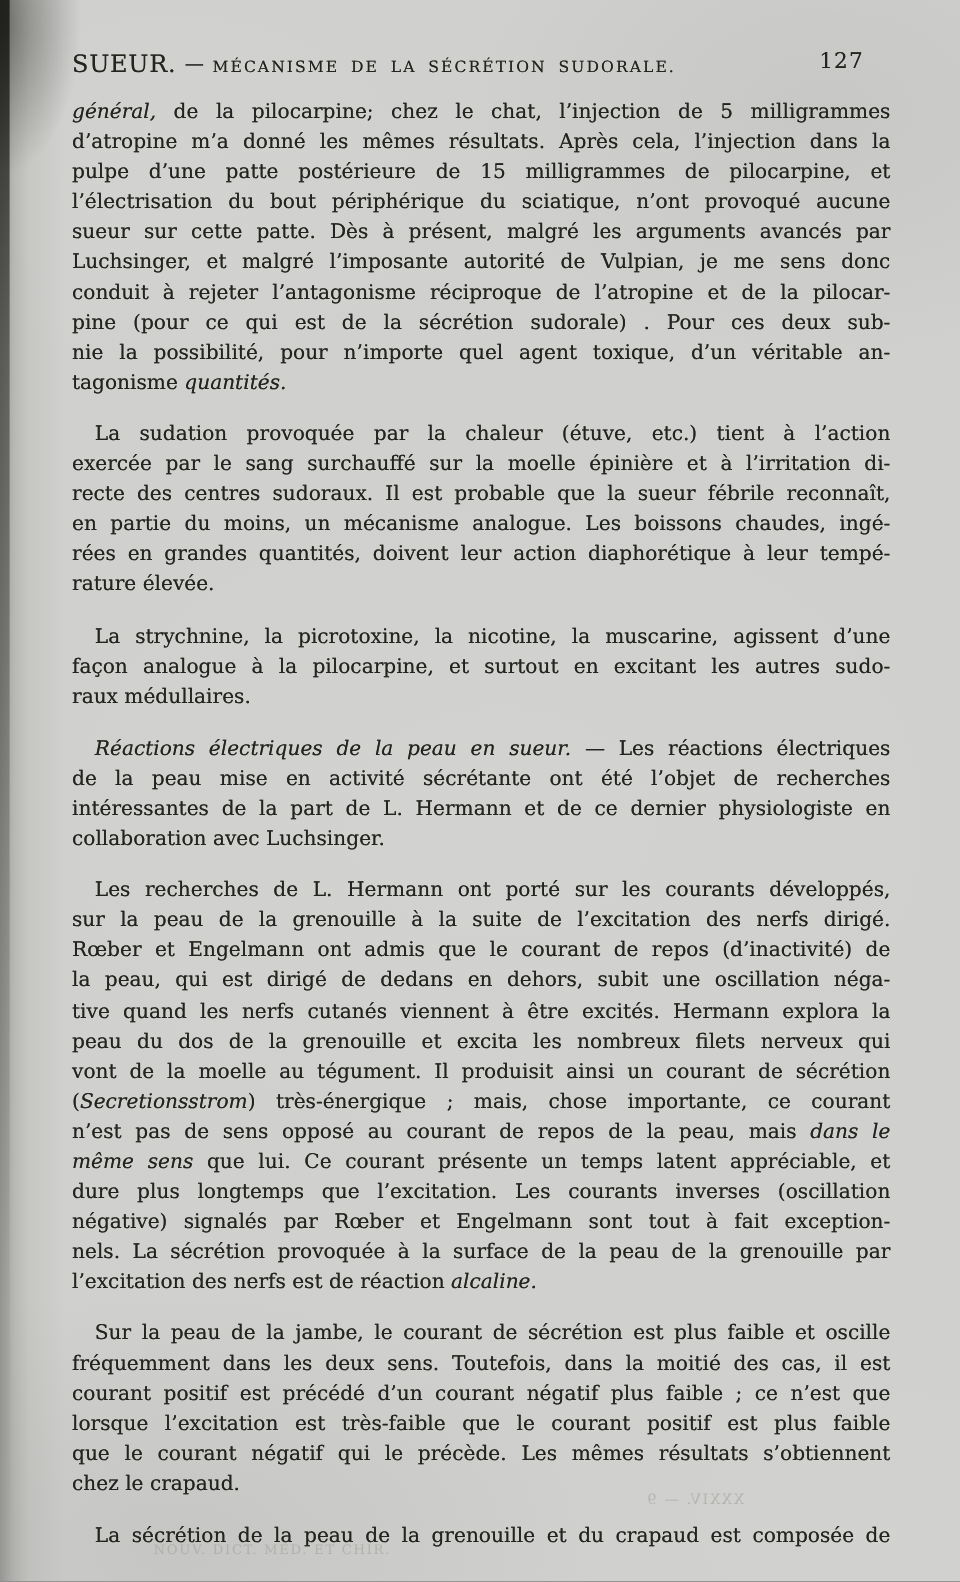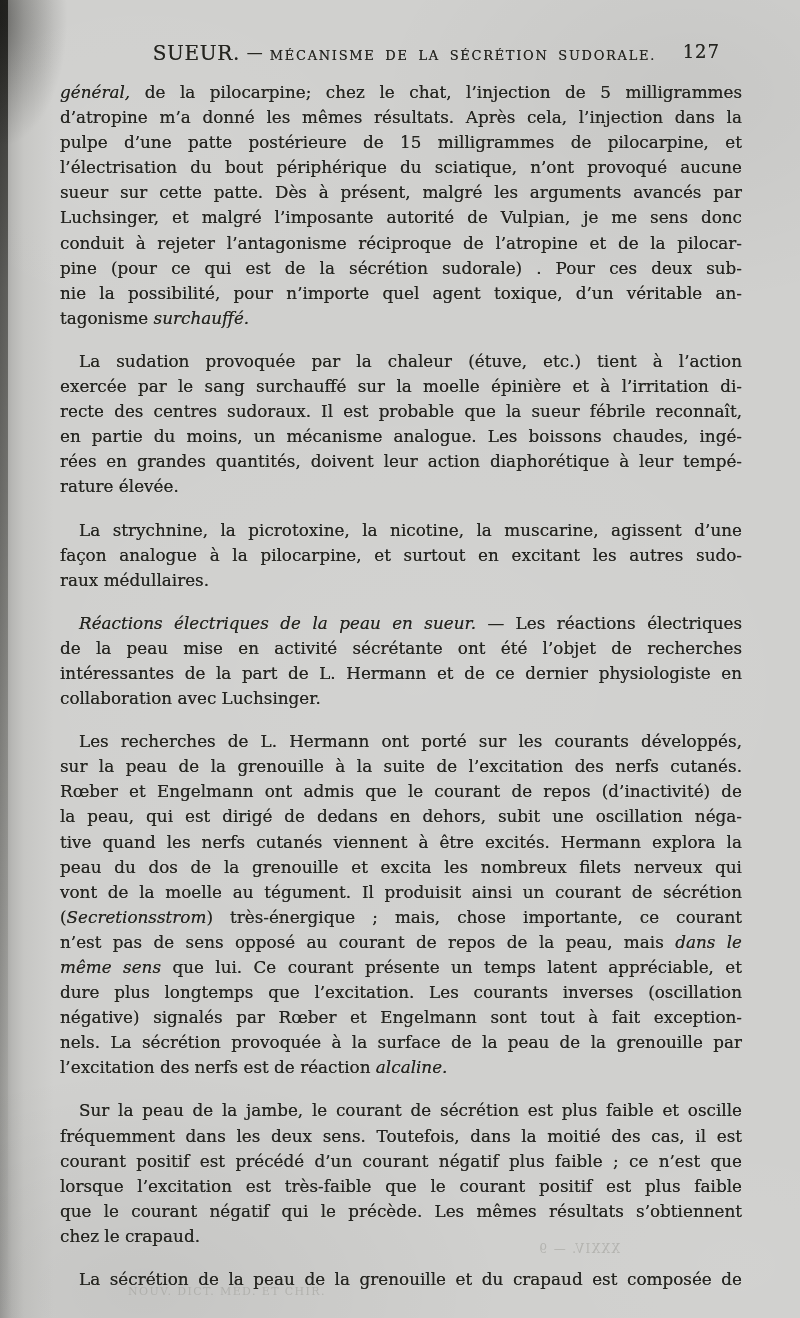--- a/index.html
+++ b/index.html
@@ -41,22 +41,22 @@
       rgba(90,90,82,0.10) 82%,
       rgba(0,0,0,0) 100%);
   }
   .corner-shadow{
     position:absolute;left:0;top:0;width:70px;height:190px;pointer-events:none;
     background:radial-gradient(90px 170px at 0% 10%, rgba(15,15,12,0.42), transparent 75%);
   }
   
   .header{position:absolute;left:60px;top:41px;width:682px;height:26px;}
   .running-title{
-    position:absolute;left:0;right:86px;top:0;
-    text-align:right;white-space:nowrap;
+    position:absolute;left:0;right:70px;top:0;
+    text-align:left;white-space:nowrap;
     text-shadow:0 0 0.5px rgba(30,30,25,0.65);
   }
   .t-main{font-size:20px;letter-spacing:0.6px;}
   .t-dash{font-size:16px;padding:0 7px;position:relative;top:-2px;}
   .t-sub{font-size:13px;letter-spacing:1.7px;word-spacing:4px;}
   .folio{
     position:absolute;right:22px;top:0;font-size:18px;letter-spacing:1px;
     text-shadow:0 0 0.5px rgba(30,30,25,0.65);
   }
   
@@ -98,21 +98,21 @@
       <div>
         <div class="line"><span class="it">général,</span><span> de la pilocarpine; chez le chat, l’injection de 5 milligrammes</span></div>
         <div class="line"><span>d’atropine m’a donné les mêmes résultats. Après cela, l’injection dans la</span></div>
         <div class="line"><span>pulpe d’une patte postérieure de 15 milligrammes de pilocarpine, et</span></div>
         <div class="line"><span>l’électrisation du bout périphérique du sciatique, n’ont provoqué aucune</span></div>
         <div class="line"><span>sueur sur cette patte. Dès à présent, malgré les arguments avancés par</span></div>
         <div class="line"><span>Luchsinger, et malgré l’imposante autorité de Vulpian, je me sens donc</span></div>
         <div class="line"><span>conduit à rejeter l’antagonisme réciproque de l’atropine et de la pilocar-</span></div>
         <div class="line"><span>pine (pour ce qui est de la sécrétion sudorale) . Pour ces deux sub-</span></div>
         <div class="line"><span>nie la possibilité, pour n’importe quel agent toxique, d’un véritable an-</span></div>
-        <div class="line endline"><span>tagonisme </span><span class="it">surchauffé.</span></div>
+        <div class="line endline"><span>tagonisme </span><span class="it">quantités.</span></div>
       </div>
       <div>
         <div class="line indent"><span>La sudation provoquée par la chaleur (étuve, etc.) tient à l’action</span></div>
         <div class="line"><span>exercée par le sang surchauffé sur la moelle épinière et à l’irritation di-</span></div>
         <div class="line"><span>recte des centres sudoraux. Il est probable que la sueur fébrile reconnaît,</span></div>
         <div class="line"><span>en partie du moins, un mécanisme analogue. Les boissons chaudes, ingé-</span></div>
         <div class="line"><span>rées en grandes quantités, doivent leur action diaphorétique à leur tempé-</span></div>
         <div class="line endline"><span>rature élevée.</span></div>
       </div>
       <div>
@@ -121,21 +121,21 @@
         <div class="line endline"><span>raux médullaires.</span></div>
       </div>
       <div>
         <div class="line indent"><span class="it">Réactions électriques de la peau en sueur.</span><span> — Les réactions électriques</span></div>
         <div class="line"><span>de la peau mise en activité sécrétante ont été l’objet de recherches</span></div>
         <div class="line"><span>intéressantes de la part de L. Hermann et de ce dernier physiologiste en</span></div>
         <div class="line endline"><span>collaboration avec Luchsinger.</span></div>
       </div>
       <div>
         <div class="line indent"><span>Les recherches de L. Hermann ont porté sur les courants développés,</span></div>
-        <div class="line"><span>sur la peau de la grenouille à la suite de l’excitation des nerfs cutanés.</span></div>
+        <div class="line"><span>sur la peau de la grenouille à la suite de l’excitation des nerfs dirigé.</span></div>
         <div class="line"><span>Rœber et Engelmann ont admis que le courant de repos (d’inactivité) de</span></div>
         <div class="line"><span>la peau, qui est dirigé de dedans en dehors, subit une oscillation néga-</span></div>
         <div class="line"><span>tive quand les nerfs cutanés viennent à être excités. Hermann explora la</span></div>
         <div class="line"><span>peau du dos de la grenouille et excita les nombreux filets nerveux qui</span></div>
         <div class="line"><span>vont de la moelle au tégument. Il produisit ainsi un courant de sécrétion</span></div>
         <div class="line"><span>(</span><span class="it">Secretionsstrom</span><span>) très-énergique ; mais, chose importante, ce courant</span></div>
         <div class="line"><span>n’est pas de sens opposé au courant de repos de la peau, mais </span><span class="it">dans le</span></div>
         <div class="line"><span class="it">même sens</span><span> que lui. Ce courant présente un temps latent appréciable, et</span></div>
         <div class="line"><span>dure plus longtemps que l’excitation. Les courants inverses (oscillation</span></div>
         <div class="line"><span>négative) signalés par Rœber et Engelmann sont tout à fait exception-</span></div>

